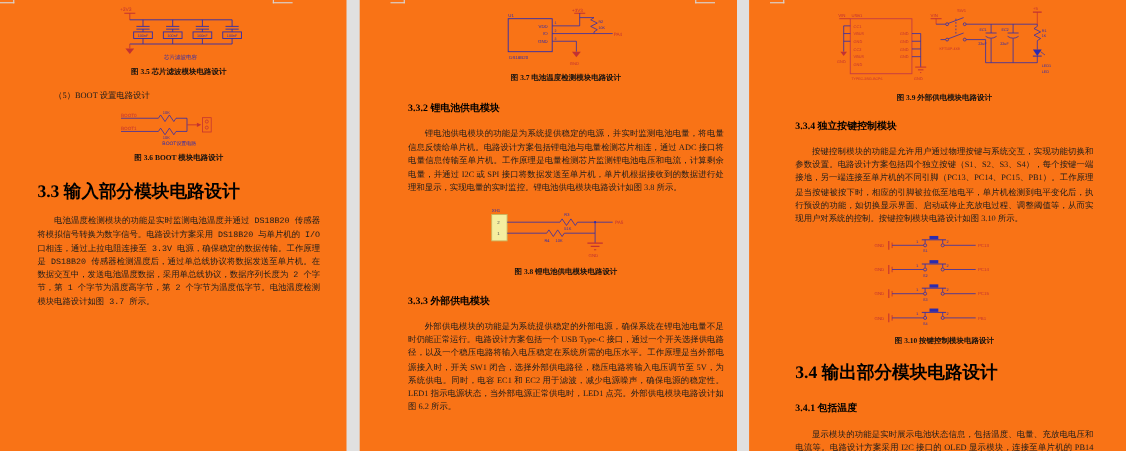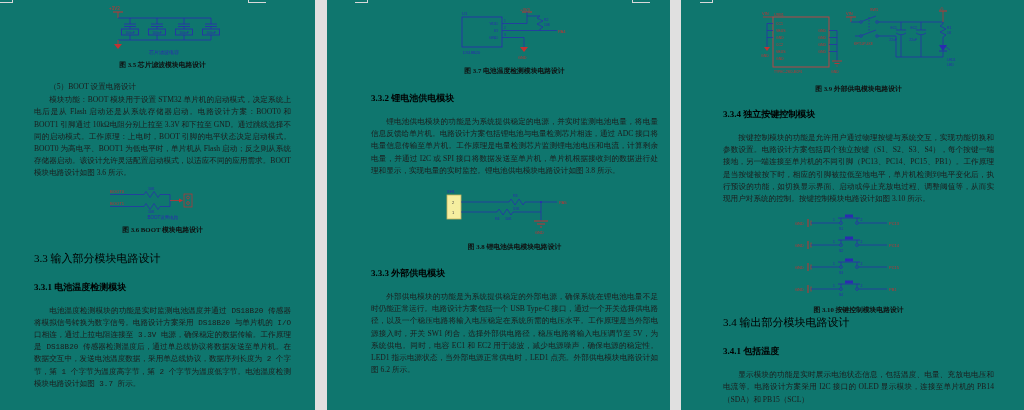--- a/index.html
+++ b/index.html
@@ -1,25 +1,25 @@
 <!DOCTYPE html>
 <html><head>
 <meta charset="utf-8">
 <style>
   * { box-sizing: border-box; margin: 0; padding: 0; }
   html,body { width:1024px; height:410px; overflow:hidden; }
   body { background:#e0e0e0; font-family:"Liberation Serif","DejaVu Serif",serif; }
   .viewport { display:flex; width:1024px; height:410px; }
-  .page { background:#0f766e; position:relative; flex:none; height:410px; overflow:hidden; }
+  .page { background:#f97316; position:relative; flex:none; height:410px; overflow:hidden; }
   .page1 { width:315px; padding:0 24px 0 34px; }
   .page2 { width:343px; margin-left:12px; padding:0 12px 0 44px; }
   .page3 { width:343px; margin-left:11px; padding:0 30px 0 42px; }
   .para { font-size:7.6px; line-height:12.2px; text-align:justify; text-indent:2em; color:#1c1c1c; }
   .cap  { font-size:6.8px; font-weight:bold; text-align:center; color:#101010; }
-  .h2   { font-size:11px; font-weight:normal; color:#000; }
+  .h2   { font-size:16px; font-weight:bold; color:#000; }
   .h3   { font-size:9px;  font-weight:bold; color:#000; }
   .figwrap { text-align:center; }
   svg { display:inline-block; vertical-align:top; }
   svg text { font-family:"Liberation Sans","DejaVu Sans",sans-serif; }
   .bl { fill:#2b2bb0; }
   .rd { fill:#c23232; }
   .corner { position:absolute; top:0; height:3px; }
   .cr { border-right:1px solid #d8d8d8; border-bottom:1px solid #d8d8d8; }
   .cl { border-left:1px solid #d8d8d8;  border-bottom:1px solid #d8d8d8; }
 </style>
@@ -70,21 +70,20 @@
         <text x="86" y="30.5" font-size="3.4" text-anchor="middle" class="bl">100nF</text>
         <text x="113" y="30.5" font-size="3.4" text-anchor="middle" class="bl">100nF</text>
         <line x1="20" y1="37" x2="20" y2="41" stroke="#c23232" stroke-width="0.8"></line>
         <path d="M16,41 L24,41 L20,46 Z" fill="#c23232"></path>
         <text x="66" y="50.5" font-size="5" text-anchor="middle" class="bl">芯片滤波电容</text>
       </svg>
     </div>
     <div class="cap" style="margin-top:5px;">图 3.5  芯片滤波模块电路设计</div>
 
     <p class="para" style="margin-top:11px;">（5）BOOT 设置电路设计</p>
-    <p class="para" style="margin-top:1px;">模块功能：BOOT 模块用于设置 STM32 单片机的启动模式，决定系统上电后是从 Flash 启动还是从系统存储器启动。电路设计方案：BOOT0 和 BOOT1 引脚通过 10kΩ电阻分别上拉至 3.3V 和下拉至 GND。通过跳线选择不同的启动模式。工作原理：上电时，BOOT 引脚的电平状态决定启动模式。BOOT0 为高电平、BOOT1 为低电平时，单片机从 Flash 启动；反之则从系统存储器启动。该设计允许灵活配置启动模式，以适应不同的应用需求。BOOT 模块电路设计如图 3.6 所示。</p>
 
     <div class="figwrap" style="margin-top:5px;">
       <svg width="110" height="36" viewBox="0 0 110 36">
         <text x="2" y="8" font-size="4.2" class="rd">BOOT0</text>
         <line x1="2" y1="9.5" x2="36" y2="9.5" stroke="#2b2bb0" stroke-width="0.7"></line>
         <polyline points="36,9.5 38,6.5 42,12.5 46,6.5 50,12.5 52,9.5" fill="none" stroke="#2b2bb0" stroke-width="0.7"></polyline>
         <text x="40" y="5.2" font-size="3.6" class="bl">10K</text>
         <line x1="52" y1="9.5" x2="62" y2="9.5" stroke="#2b2bb0" stroke-width="0.7"></line>
         <text x="2" y="20" font-size="4.2" class="rd">BOOT1</text>
         <line x1="2" y1="21.5" x2="36" y2="21.5" stroke="#2b2bb0" stroke-width="0.7"></line>
@@ -96,21 +95,20 @@
         <path d="M71,13.5 L75,15.5 L71,17.5 Z" fill="#c23232"></path>
         <rect x="76" y="9" width="8" height="13" fill="none" stroke="#c23232" stroke-width="0.7"></rect>
         <circle cx="80" cy="12.5" r="1.4" fill="none" stroke="#c23232" stroke-width="0.7"></circle>
         <circle cx="80" cy="18" r="1.4" fill="none" stroke="#c23232" stroke-width="0.7"></circle>
         <text x="55" y="34" font-size="4.5" text-anchor="middle" class="bl">BOOT设置电路</text>
       </svg>
     </div>
     <div class="cap" style="margin-top:4px;">图 3.6  BOOT 模块电路设计</div>
 
     <div class="h2" style="margin-top:16px;">3.3  输入部分模块电路设计</div>
-    <div class="h3" style="margin-top:15px;">3.3.1  电池温度检测模块</div>
     <p class="para" style="margin-top:11px;font-family:Liberation Mono, monospace;">电池温度检测模块的功能是实时监测电池温度并通过 DS18B20 传感器将模拟信号转换为数字信号。电路设计方案采用 DS18B20 与单片机的 I/O 口相连，通过上拉电阻连接至 3.3V 电源，确保稳定的数据传输。工作原理是 DS18B20 传感器检测温度后，通过单总线协议将数据发送至单片机。在数据交互中，发送电池温度数据，采用单总线协议，数据序列长度为 2 个字节，第 1 个字节为温度高字节，第 2 个字节为温度低字节。电池温度检测模块电路设计如图 3.7 所示。</p>
   </div>
 
   <div class="page page2">
     <div class="corner cr" style="left:28px; width:13px;"></div>
     <div class="corner cl" style="left:305px; width:18px;"></div>
 
     <div class="figwrap" style="margin-top:3px;">
       <svg width="125" height="58" viewBox="0 0 125 58">
         <text x="10" y="12" font-size="4" class="bl">U1</text>
@@ -342,18 +340,18 @@
             <rect x="51" y="69.5" width="8" height="3" fill="#2b2bb0"></rect>
           <text x="45" y="84.5" font-size="3.4" class="bl">S4</text>
           <text x="66.5" y="75.5" font-size="3.4" class="bl">2</text>
           <line x1="64.4" y1="78" x2="93" y2="78" stroke="#2b2bb0" stroke-width="0.7"></line>
           <text x="95" y="79.5" font-size="4" class="rd">PB1</text>
         </g>
       </svg>
     </div>
     <div class="cap" style="margin-top:4px;">图 3.10  按键控制模块电路设计</div>
 
-    <div class="h2" style="margin-top:0;">3.4  输出部分模块电路设计</div>
+    <div class="h2" style="margin-top:14px;">3.4  输出部分模块电路设计</div>
     <div class="h3" style="margin-top:15px;">3.4.1  包括温度</div>
     <p class="para" style="margin-top:11px;">显示模块的功能是实时展示电池状态信息，包括温度、电量、充放电电压和电流等。电路设计方案采用 I2C 接口的 OLED 显示模块，连接至单片机的 PB14（SDA）和 PB15（SCL）</p>
   </div>
 
 </div>
 
 </body></html>

